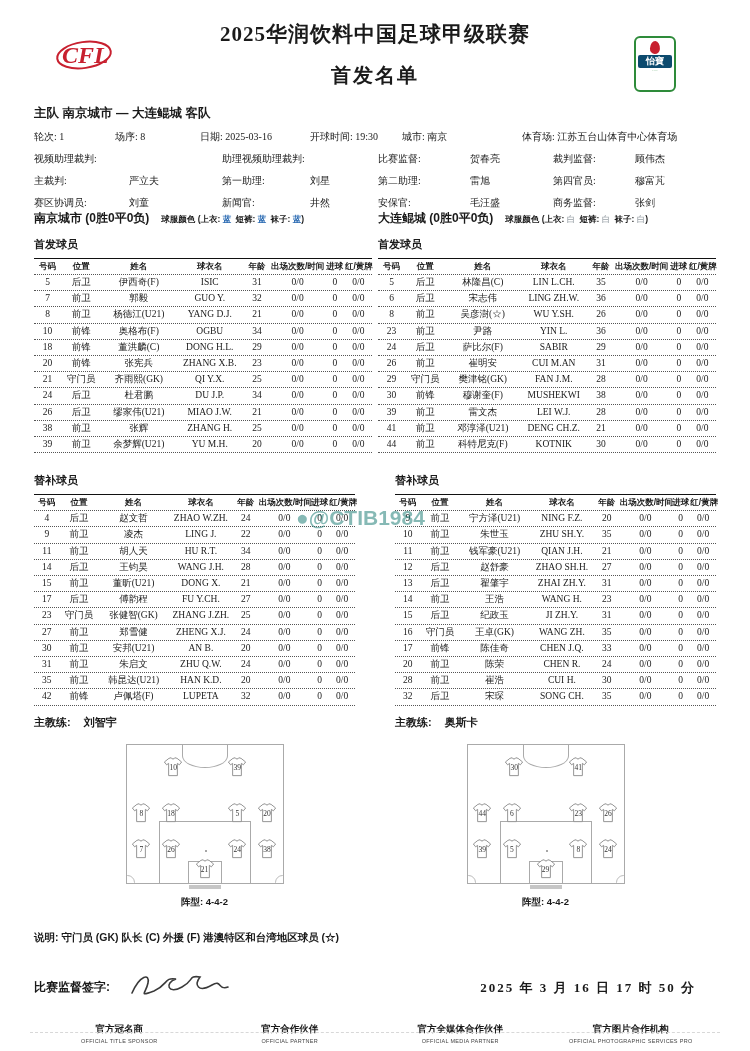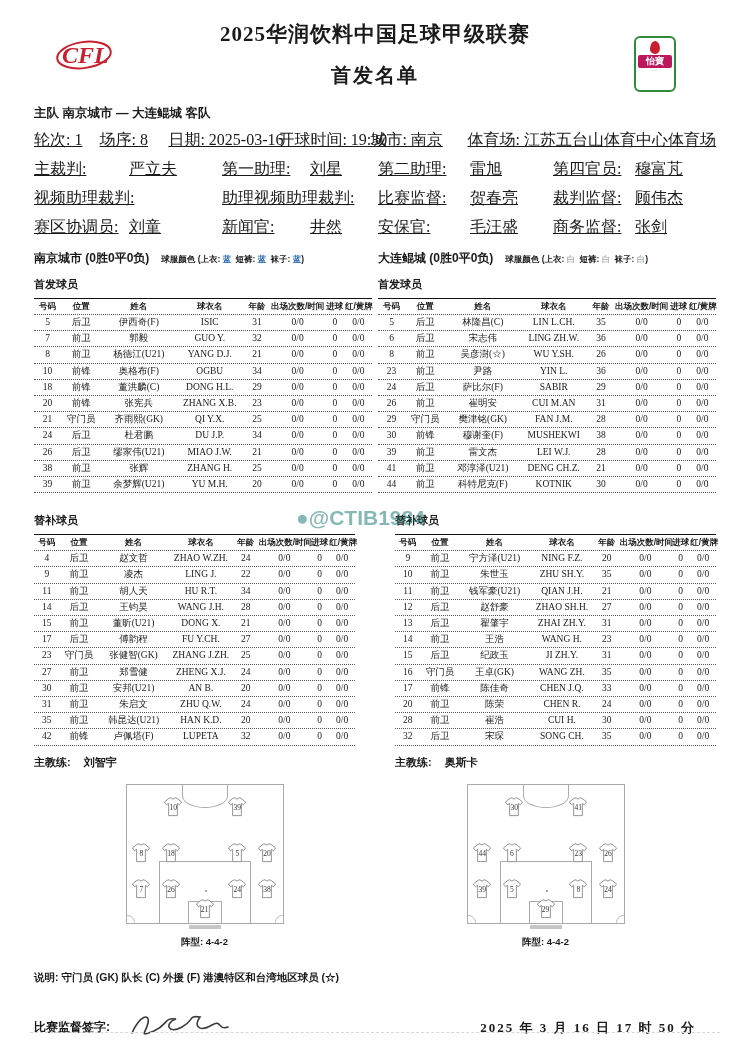--- a/index.html
+++ b/index.html
@@ -7,40 +7,40 @@
        font-family:"Liberation Serif","DejaVu Serif",serif;color:#1a1a1a;}
   
   .hdr{position:relative;padding-top:20px;text-align:center;}
   .title1{font-size:21px;font-weight:bold;letter-spacing:1px;text-align:center;}
   .title2{font-size:20px;font-weight:bold;margin-top:14px;letter-spacing:2px;}
   .cfl-logo{position:absolute;left:52px;top:36px;width:64px;height:38px;}
   .cb-box{position:absolute;right:74px;top:36px;width:38px;height:48px;border:2px solid #2e8b3a;
           border-radius:6px;background:#fff;padding:2px 0;text-align:center;}
   .cb-drop{width:10px;height:13px;background:#c8202f;border-radius:50% 50% 50% 50%/60% 60% 40% 40%;
            margin:1px auto 1px;transform:rotate(3deg);}
-  .cb-band{background:#be185d;color:#fff;font-weight:bold;font-size:9px;line-height:13px;
+  .cb-band{background:#0c4a6e;color:#fff;font-weight:bold;font-size:9px;line-height:13px;
            margin:1px 2px 0;border-radius:2px;}
   .cb-sub{font-size:4px;color:#2e8b3a;transform:scale(.8);}
   
   .wrap{padding:0 34px;}
   .teamsline{font-size:12.5px;font-weight:bold;margin-top:16px;font-family:"Liberation Sans",sans-serif;}
-  .inforow{display:flex;font-size:16px;margin-top:8px;white-space:nowrap;text-decoration:underline;}
+  .inforow{display:flex;font-size:10px;margin-top:8px;white-space:nowrap;}
   .inforow .pair{display:inline-block;}
   .row1 .pair:nth-child(1){width:81px}.row1 .pair:nth-child(2){width:85px}
   .row1 .pair:nth-child(3){width:110px}.row1 .pair:nth-child(4){width:92px}
   .row1 .pair:nth-child(5){width:120px}
   .offrow{margin-top:8px;}
   .offrow .pair{display:inline-flex;}
   .offrow .pair:nth-child(1){width:188px}.offrow .pair:nth-child(2){width:156px}
   .offrow .pair:nth-child(3){width:175px}.offrow .pair:nth-child(4){width:160px}
   .offrow .pair .pl{display:inline-block;}
   .offrow .pair:nth-child(1) .pl{width:95px}.offrow .pair:nth-child(2) .pl{width:88px}
   .offrow .pair:nth-child(3) .pl{width:92px}.offrow .pair:nth-child(4) .pl{width:82px}
   
-  .twocol{display:flex;gap:6px;margin-top:12px;}
+  .twocol{display:flex;gap:6px;}
   .half{width:50%;}
   .teamhead{display:flex;align-items:baseline;white-space:nowrap;}
   .tname{font-size:12px;font-weight:bold;font-family:"Liberation Sans",sans-serif;}
   .kit{font-size:8.5px;font-weight:bold;margin-left:12px;font-family:"Liberation Sans",sans-serif;}
   .seclabel{font-size:11px;font-weight:bold;margin-top:10px;font-family:"Liberation Sans",sans-serif;}
   .ptable{margin-top:6px;}
   .trow{display:flex;align-items:center;border-bottom:1px dotted #555;line-height:15.2px;
         font-size:9.5px;text-align:center;}
   .thead{border-top:1.5px solid #111;font-weight:bold;font-size:8.5px;line-height:15px;
          font-family:"Liberation Sans",sans-serif;white-space:nowrap;}
@@ -107,52 +107,52 @@
   <div class="inforow row1">
       <span class="pair">轮次: 1</span>
       <span class="pair">场序: 8</span>
       <span class="pair">日期: 2025-03-16</span>
       <span class="pair">开球时间: 19:30</span>
       <span class="pair">城市: 南京</span>
       <span class="pair">体育场: 江苏五台山体育中心体育场</span>
     </div>
   <div class="inforow offrow">
       <span class="pair">
+        <span class="pl">视频助理裁判:</span>
+        <span class="pv"></span>
+      </span>
+      <span class="pair">
+        <span class="pl">助理视频助理裁判:</span>
+        <span class="pv"></span>
+      </span>
+      <span class="pair">
+        <span class="pl">比赛监督:</span>
+        <span class="pv">贺春亮</span>
+      </span>
+      <span class="pair">
+        <span class="pl">裁判监督:</span>
+        <span class="pv">顾伟杰</span>
+      </span>
+    </div>
+  <div class="inforow offrow">
+      <span class="pair">
         <span class="pl">主裁判:</span>
         <span class="pv">严立夫</span>
       </span>
       <span class="pair">
         <span class="pl">第一助理:</span>
         <span class="pv">刘星</span>
       </span>
       <span class="pair">
         <span class="pl">第二助理:</span>
         <span class="pv">雷旭</span>
       </span>
       <span class="pair">
         <span class="pl">第四官员:</span>
         <span class="pv">穆富芃</span>
-      </span>
-    </div>
-  <div class="inforow offrow">
-      <span class="pair">
-        <span class="pl">视频助理裁判:</span>
-        <span class="pv"></span>
-      </span>
-      <span class="pair">
-        <span class="pl">助理视频助理裁判:</span>
-        <span class="pv"></span>
-      </span>
-      <span class="pair">
-        <span class="pl">比赛监督:</span>
-        <span class="pv">贺春亮</span>
-      </span>
-      <span class="pair">
-        <span class="pl">裁判监督:</span>
-        <span class="pv">顾伟杰</span>
       </span>
     </div>
   <div class="inforow offrow">
       <span class="pair">
         <span class="pl">赛区协调员:</span>
         <span class="pv">刘童</span>
       </span>
       <span class="pair">
         <span class="pl">新闻官:</span>
         <span class="pv">井然</span>

